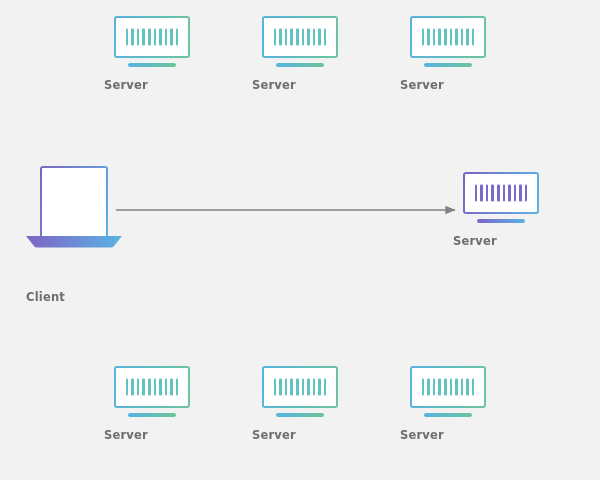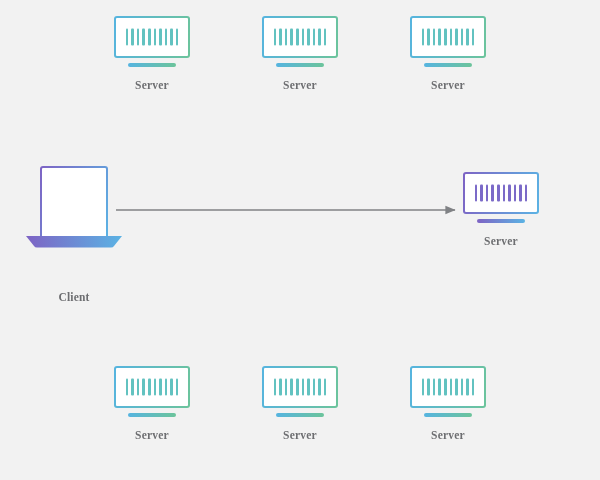--- a/index.html
+++ b/index.html
@@ -16,22 +16,21 @@
   #canvas {
     position: relative;
     width: 600px;
     height: 480px;
   }
 
   
   .node {
     position: absolute;
     width: 96px;
-    text-align: center;
-    font-family: Liberation Serif, serif;
+    text-align: left;
   }
 
   
   .server-icon {
     position: relative;
     width: 76px;
     height: 56px;
     margin: 0 auto;
   }
   .monitor {

